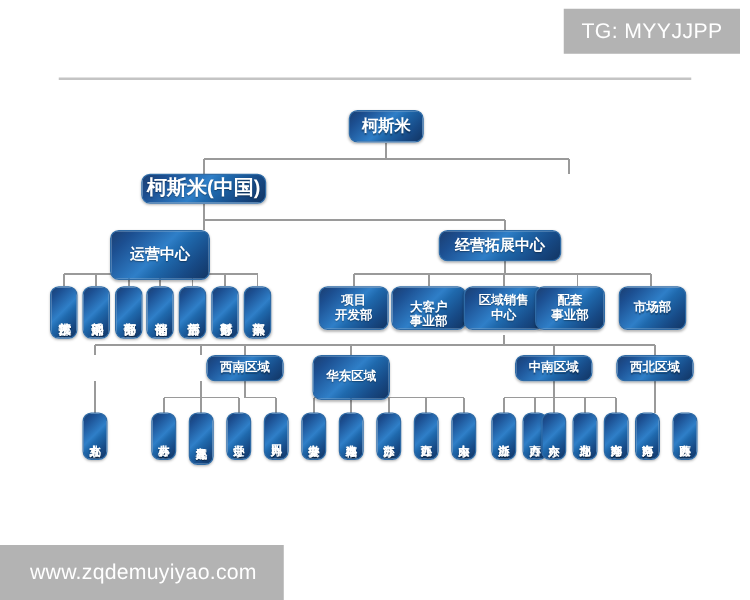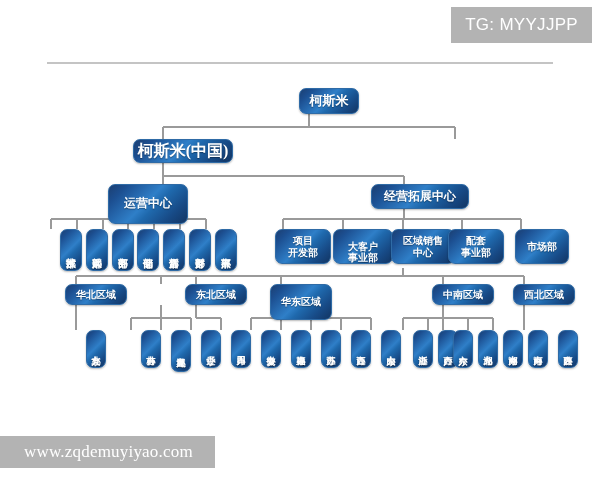--- a/index.html
+++ b/index.html
@@ -29,25 +29,24 @@
     top: 7px;
     right: 8px;
     height: 28px;
     padding: 4px 14px;
     font-size: 17px;
     letter-spacing: 0.3px;
   }
   .wm-bottom {
     left: 0px;
     top: 436px;
-    height: 32px;
+    height: 44px;
     padding: 0 22px 0 24px;
     font-size: 17px;
     letter-spacing: 0.2px;
-    font-family: Liberation Serif, serif;
   }
 
   
   .top-rule {
     position: absolute;
     left: 47px;
     top: 62px;
     width: 506px;
     height: 2px;
     background: #c4c4c4;
@@ -69,39 +68,38 @@
     height: 480px;
     pointer-events: none;
   }
 
   
   .node {
     position: absolute;
     box-sizing: border-box;
     border-radius: 7px;
     color: #ffffff;
-    font-family: Liberation Serif, serif;
+    font-family: Liberation Sans, sans-serif;
     font-weight: bold;
     text-align: center;
     display: flex;
     align-items: center;
     justify-content: center;
     line-height: 1.12;
     background: linear-gradient(135deg,
         #1b3f72 0%,
         #1c4f91 16%,
         #2f7fc8 47%,
         #1f69ad 58%,
         #174a86 80%,
         #123563 100%);
     box-shadow: 0 1px 2px rgba(0,0,0,0.28);
     border: 1px solid #2f6ba6;
     text-shadow: 0 1px 1px rgba(0,0,0,0.35);
     overflow: hidden;
-    margin-left: 20px;
   }
   .node .t {
     display: block;
     width: 100%;
     padding: 0 2px;
     box-sizing: border-box;
   }
 
   
   .node.vert {
@@ -249,25 +247,22 @@
   <div class="node n-bu" style="left:371px; top:229px; width:64px; height:35px;">
     <span class="t"><span>区域销售</span><br><span>中心</span></span>
   </div>
   <div class="node n-bu" style="left:428px; top:229px; width:56px; height:35px;">
     <span class="t"><span>配套</span><br><span>事业部</span></span>
   </div>
   <div class="node n-bu" style="left:495px; top:229px; width:54px; height:35px;">
     <span class="t">市场部</span>
   </div>
 
-  <div class="node n-region" style="left:45px; top:284px; width:62px; height:21px;">
-    <span class="t">华北区域</span>
-  </div>
   <div class="node n-region" style="left:165px; top:284px; width:62px; height:21px;">
-    <span class="t">东北区域</span>
+    <span class="t">西南区域</span>
   </div>
   <div class="node n-region" style="left:250px; top:284px; width:62px; height:36px;">
     <span class="t">华东区域</span>
   </div>
   <div class="node n-region" style="left:412px; top:284px; width:62px; height:21px;">
     <span class="t">中南区域</span>
   </div>
   <div class="node n-region" style="left:493px; top:284px; width:62px; height:21px;">
     <span class="t">西北区域</span>
   </div>

